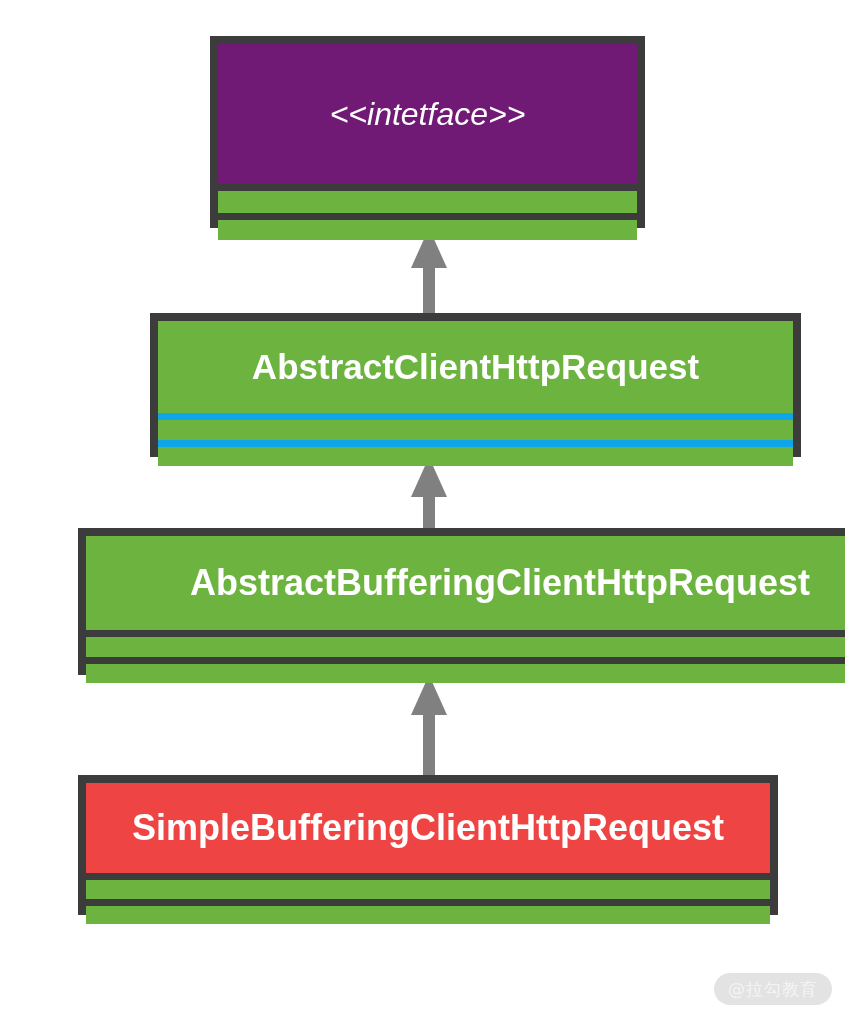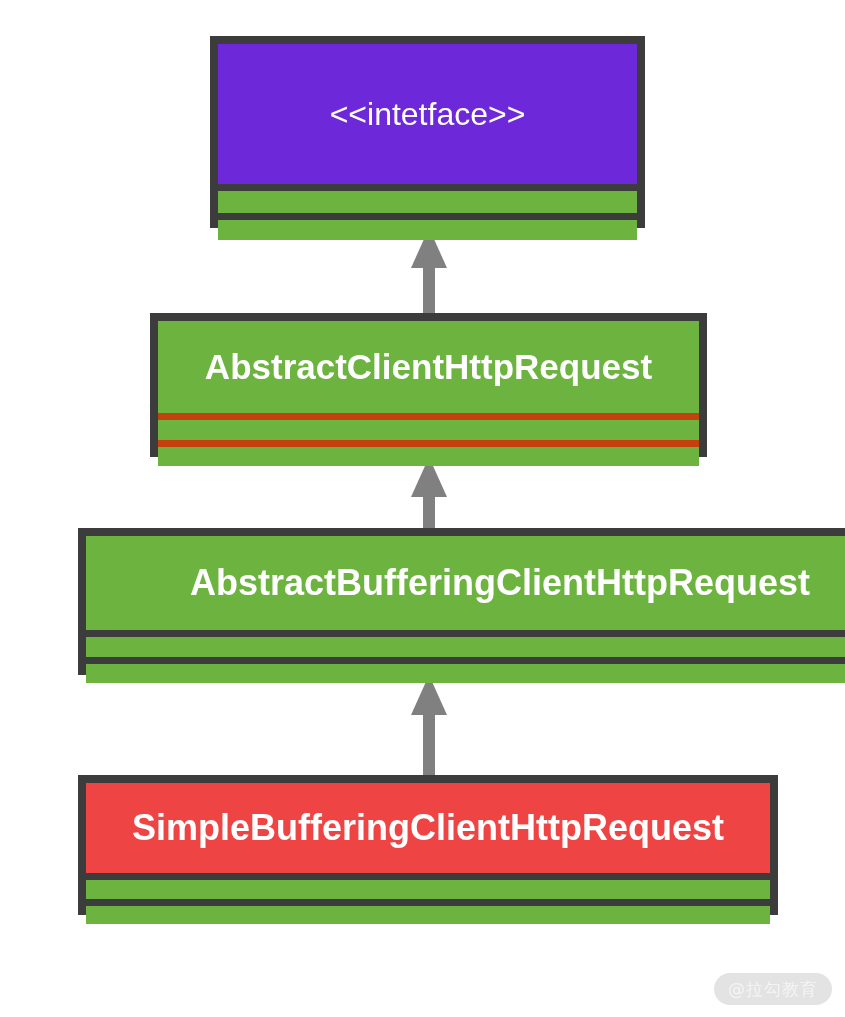--- a/index.html
+++ b/index.html
@@ -91,27 +91,27 @@
     </svg>
     <svg class="generalization" width="36" height="72" viewBox="0 0 36 72" style="left: 411px; top: 457px;">
       <rect x="12" y="38" width="12" height="34" fill="#808080"></rect>
       <polygon points="18,0 36,40 0,40" fill="#808080"></polygon>
     </svg>
     <svg class="generalization" width="36" height="101" viewBox="0 0 36 101" style="left: 411px; top: 675px;">
       <rect x="12" y="38" width="12" height="63" fill="#808080"></rect>
       <polygon points="18,0 36,40 0,40" fill="#808080"></polygon>
     </svg>
     <div class="uml-class" style="left: 210px; top: 36px; width: 435px; height: 192px; border-color: rgb(60, 60, 60); background: rgb(60, 60, 60);">
-      <div class="uml-compartment name" style="height: 128px; background: #6d28d9;">
+      <div class="uml-compartment name" style="height: 128px; background: #701a75; font-style: italic;">
         <div class="stereotype" style="font-size: 32px; color: rgb(255, 255, 255);">&lt;&lt;intetface&gt;&gt;</div>
       </div>
       <div class="uml-compartment attrs" style="height: 22px; background: rgb(108, 179, 63);"></div>
       <div class="uml-compartment ops" style="height: 20px; background: rgb(108, 179, 63);"></div>
     </div>
-    <div class="uml-class" style="left: 150px; top: 313px; width: 557px; height: 144px; border-color: rgb(60, 60, 60); background: #c2410c;">
+    <div class="uml-class" style="left: 150px; top: 313px; width: 651px; height: 144px; border-color: rgb(60, 60, 60); background: #0ea5e9;">
       <div class="uml-compartment name" style="height: 80px; background: rgb(108, 179, 63);">
         <div class="class-name" style="font-size: 35px; color: rgb(255, 255, 255);">AbstractClientHttpRequest</div>
       </div>
       <div class="uml-compartment attrs" style="height: 20px; background: rgb(108, 179, 63);"></div>
       <div class="uml-compartment ops" style="height: 19px; background: rgb(108, 179, 63);"></div>
     </div>
     <div class="uml-class" style="left: 78px; top: 528px; width: 844px; height: 147px; border-color: rgb(60, 60, 60); background: rgb(60, 60, 60);">
       <div class="uml-compartment name" style="height: 82px; background: rgb(108, 179, 63);">
         <div class="class-name" style="font-size: 36px; color: rgb(255, 255, 255);">AbstractBufferingClientHttpRequest</div>
       </div>

